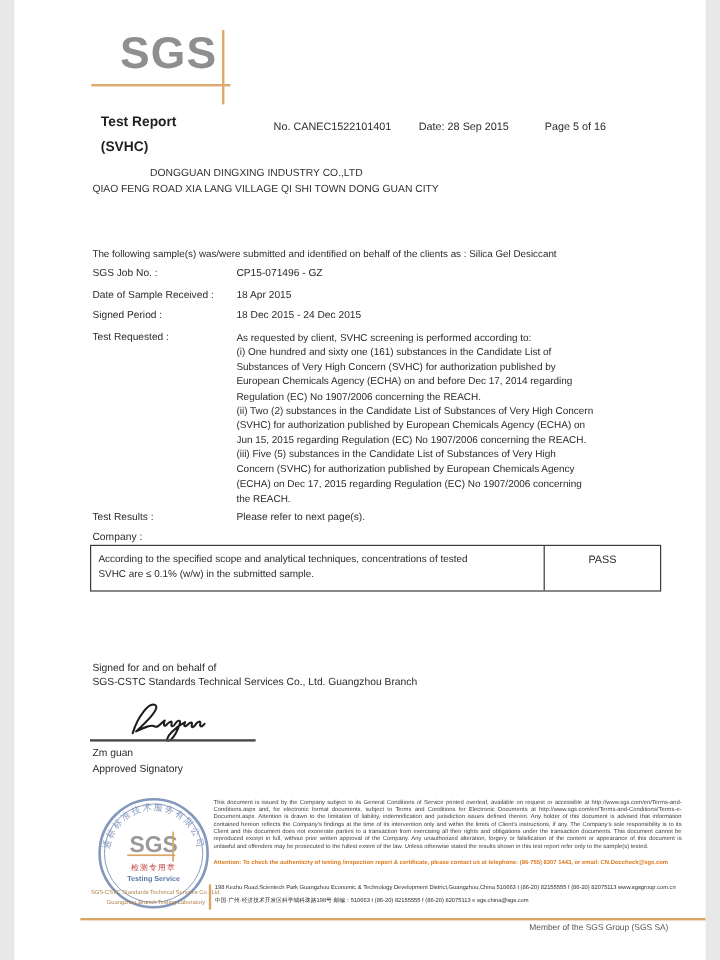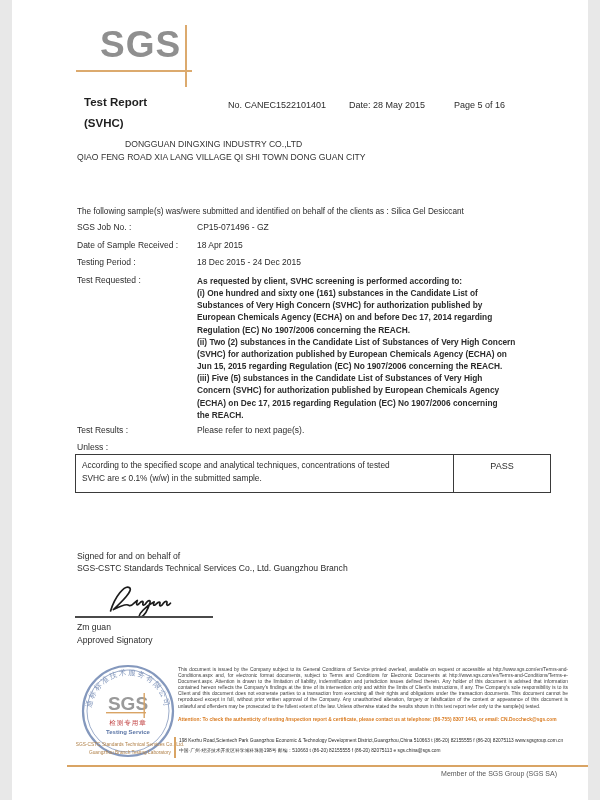--- a/index.html
+++ b/index.html
@@ -57,55 +57,55 @@
 
 <div class="page">
 
   <div class="abs logo-text">SGS</div>
   <div class="abs logo-hline"></div>
   <div class="abs logo-vline"></div>
 
   <div class="abs title1">Test Report</div>
   <div class="abs title2">(SVHC)</div>
   <div class="abs meta report-no">No. CANEC1522101401</div>
-  <div class="abs meta report-date">Date: 28 May 2015</div>
+  <div class="abs meta report-date">Date: 28 Sep 2015</div>
   <div class="abs meta report-page">Page 5 of 16</div>
 
   <div class="abs client-name">DONGGUAN DINGXING INDUSTRY CO.,LTD</div>
   <div class="abs intro">The following sample(s) was/were submitted and identified on behalf of the clients as : Silica Gel Desiccant</div>
 
   <div class="abs client-addr">QIAO FENG ROAD XIA LANG VILLAGE QI SHI TOWN DONG GUAN CITY</div>
 
   <div class="abs flabel" style="top:222px;">SGS Job No. :</div>
   <div class="abs fvalue" style="top:222px;">CP15-071496 - GZ</div>
 
   <div class="abs flabel" style="top:240px;">Date of Sample Received :</div>
   <div class="abs fvalue" style="top:240px;">18 Apr 2015</div>
 
-  <div class="abs flabel" style="top:257px;">Testing Period :</div>
+  <div class="abs flabel" style="top:257px;">Signed Period :</div>
   <div class="abs fvalue" style="top:257px;">18 Dec 2015 - 24 Dec 2015</div>
 
   <div class="abs flabel" style="top:275px;">Test Requested :</div>
-  <div class="abs fvalue para" style="top:275px;font-weight:bold;">As requested by client, SVHC screening is performed according to:
+  <div class="abs fvalue para" style="top:275px;">As requested by client, SVHC screening is performed according to:
 (i) One hundred and sixty one (161) substances in the Candidate List of
 Substances of Very High Concern (SVHC) for authorization published by
 European Chemicals Agency (ECHA) on and before Dec 17, 2014 regarding
 Regulation (EC) No 1907/2006 concerning the REACH.
 (ii) Two (2) substances in the Candidate List of Substances of Very High Concern
 (SVHC) for authorization published by European Chemicals Agency (ECHA) on
 Jun 15, 2015 regarding Regulation (EC) No 1907/2006 concerning the REACH.
 (iii) Five (5) substances in the Candidate List of Substances of Very High
 Concern (SVHC) for authorization published by European Chemicals Agency
 (ECHA) on Dec 17, 2015 regarding Regulation (EC) No 1907/2006 concerning
 the REACH.</div>
 
   <div class="abs flabel" style="top:425px;">Test Results :</div>
   <div class="abs fvalue" style="top:425px;">Please refer to next page(s).</div>
 
-  <div class="abs summary-h">Unless :</div>
+  <div class="abs summary-h">Company :</div>
   <div class="abs sum-table">
     <div class="sum-left">According to the specified scope and analytical techniques, concentrations of tested
 SVHC are ≤ 0.1% (w/w) in the submitted sample.</div>
     <div class="sum-right">PASS</div>
   </div>
 
   <div class="abs signed1">Signed for and on behalf of</div>
   <div class="abs signed2">SGS-CSTC Standards Technical Services Co., Ltd. Guangzhou Branch</div>
 
   <svg class="abs sig-svg" width="140" height="38" viewBox="0 0 140 54">

